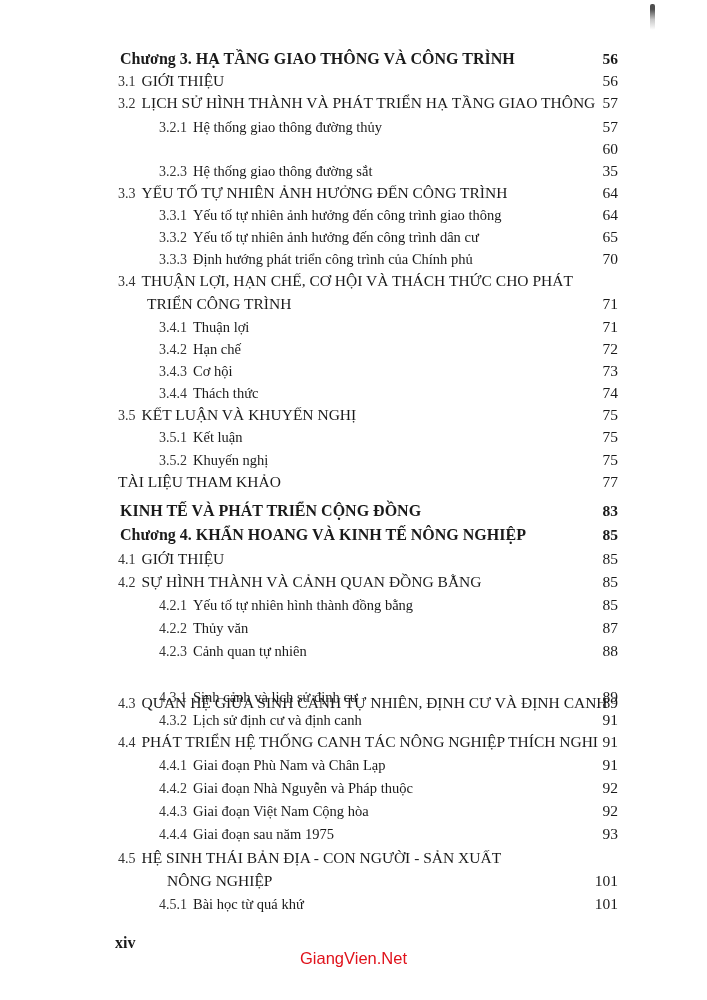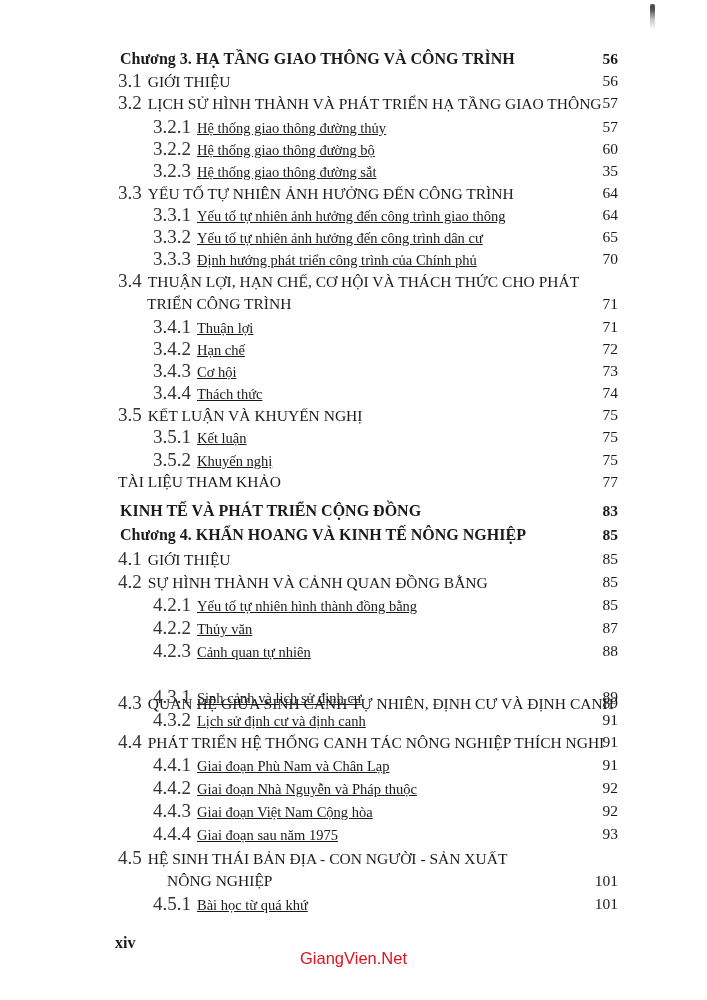--- a/index.html
+++ b/index.html
@@ -10,23 +10,23 @@
   .page { position: absolute; left: 0; top: 0; width: 707px; height: 1000px; }
   .scan-mark { position: absolute; left: 650px; top: 4px; width: 5px; height: 26px;
     background: linear-gradient(#222 0 20%, #bbb 60%, transparent); border-radius: 2px; opacity: .8; }
   .toc { position: absolute; left: 0; top: 0; width: 707px; }
   .row { position: absolute; left: 0; width: 707px; height: 22px; font-size: 15.5px; line-height: 22px; white-space: nowrap; }
   .row .txt { position: absolute; }
   .row .pg { position: absolute; left: 590px; width: 28px; text-align: right; }
   .lvl0 .txt { left: 120px; font-weight: bold; font-size: 16px; }
   .lvl0 .pg { font-weight: bold; }
   .lvl1 .txt { left: 118px; text-transform: none; font-size: 15.5px; }
-  .lvl2 .txt { left: 153px; font-size: 14.5px; text-decoration: underline; }
+  .lvl2 .txt { left: 159px; font-size: 14.5px; }
   .lvl2 .pg, .lvl1 .pg { font-weight: normal; }
-  .num { display: inline-block; margin-right: 6px; font-size: 19px; color: #333; }
+  .num { display: inline-block; margin-right: 6px; font-size: 14px; color: #333; }
   .footer-pg { position: absolute; left: 115px; top: 934px; font-size: 16px; font-weight: bold; }
   .watermark { position: absolute; left: 0; width: 707px; top: 949px; text-align: center;
     font-family: "Liberation Sans", "DejaVu Sans", sans-serif; font-size: 16.5px; }
 </style>
 </head>
 <body>
 
 <div class="page">
   <div class="scan-mark"></div>
   <div class="toc" id="toc">
@@ -40,21 +40,20 @@
       </div>
       <div class="row lvl1" style="top: 92px;">
         <span class="txt"><span class="num">3.2</span><span>LỊCH SỬ HÌNH THÀNH VÀ PHÁT TRIỂN HẠ TẦNG GIAO THÔNG</span></span>
         <span class="pg">57</span>
       </div>
       <div class="row lvl2" style="top: 116px;">
         <span class="txt"><span class="num">3.2.1</span><span>Hệ thống giao thông đường thủy</span></span>
         <span class="pg">57</span>
       </div>
       <div class="row lvl2" style="top: 138px;">
-        <span class="txt"><span class="num">3.2.2</span><span>Hệ thống giao thông đường bộ</span></span>
         <span class="pg">60</span>
       </div>
       <div class="row lvl2" style="top: 160px;">
         <span class="txt"><span class="num">3.2.3</span><span>Hệ thống giao thông đường sắt</span></span>
         <span class="pg">35</span>
       </div>
       <div class="row lvl1" style="top: 182px;">
         <span class="txt"><span class="num">3.3</span><span>YẾU TỐ TỰ NHIÊN ẢNH HƯỞNG ĐẾN CÔNG TRÌNH</span></span>
         <span class="pg">64</span>
       </div>

